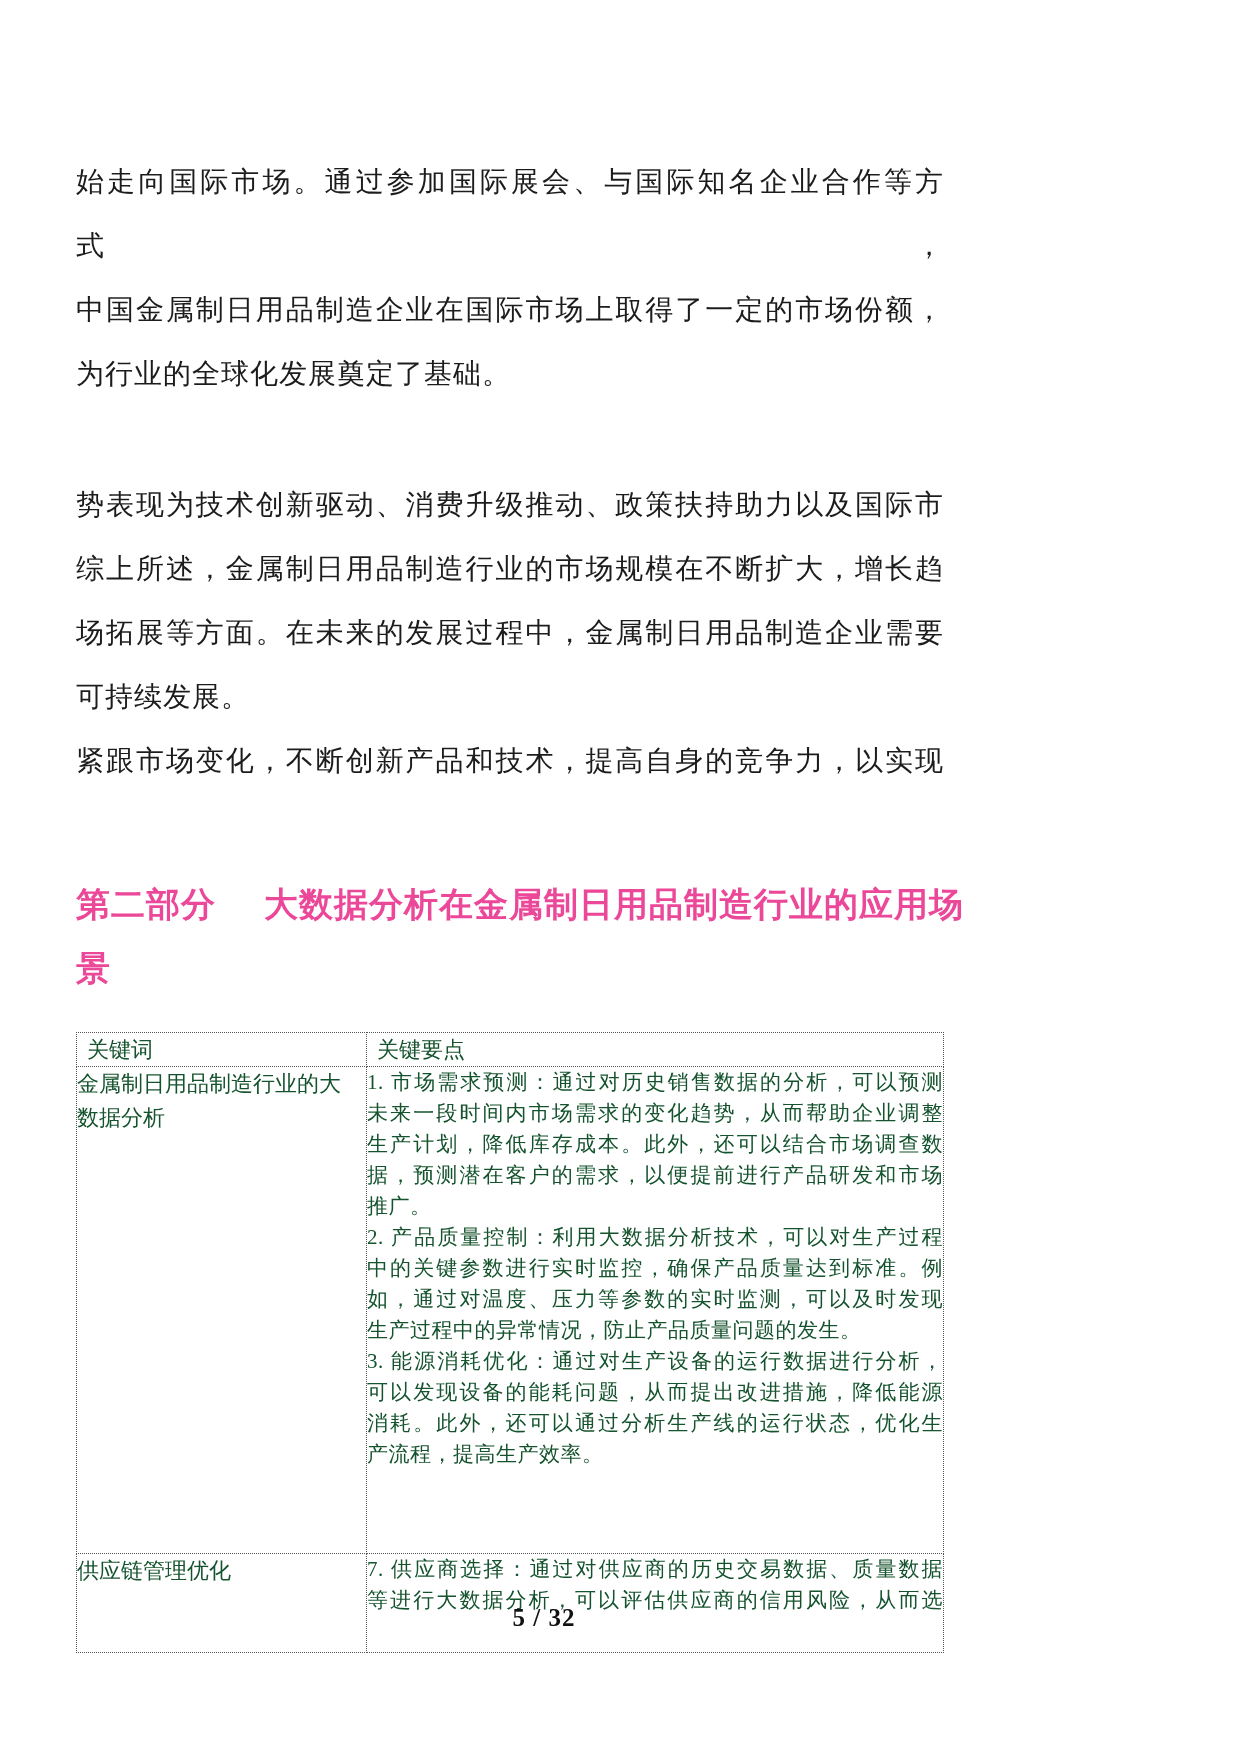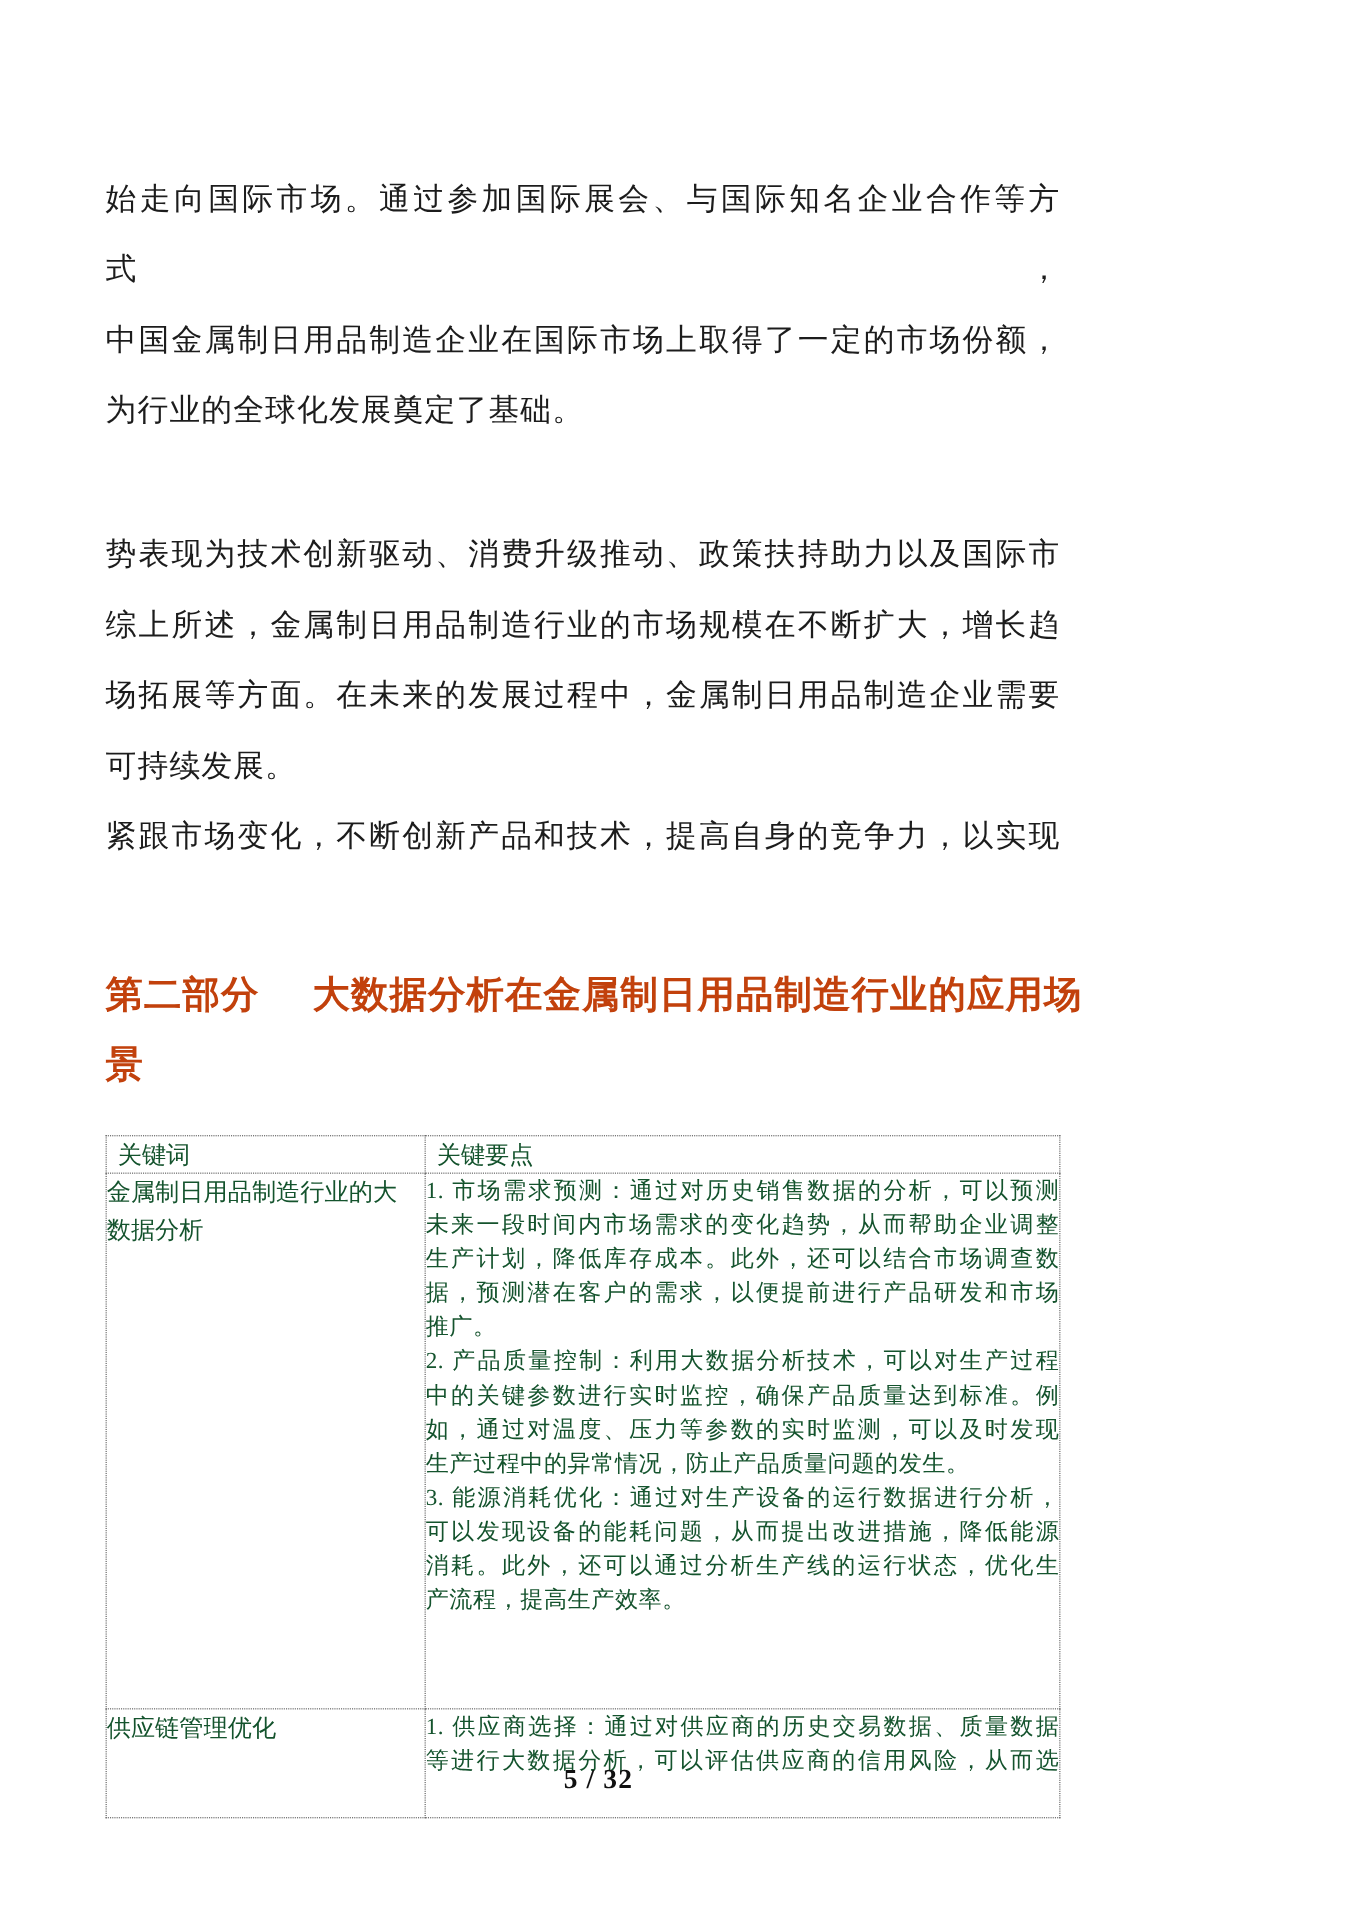--- a/index.html
+++ b/index.html
@@ -1,30 +1,30 @@
 <!DOCTYPE html>
 <html><head>
 <meta charset="utf-8">
 <style>
   html,body{margin:0;padding:0;}
   body{
     width:1240px;height:1753px;background:#ffffff;position:relative;
     font-family:"Liberation Serif","DejaVu Serif",serif;color:#1c1c1c;
     overflow:hidden;
   }
-  .content{padding-left:96px;width:868px;}
+  .content{padding-left:76px;width:868px;}
   .paragraph{font-size:28px;line-height:64px;letter-spacing:1px;}
   .p1{padding-top:150px;}
   .p2{margin-top:67px;}
   .tline{white-space:nowrap;}
   .tline.fill{white-space:normal;text-align:justify;text-align-last:justify;}
   .heading{
     margin-top:79px;
     font-family:"Liberation Sans","DejaVu Sans",sans-serif;
-    font-weight:700;font-size:34px;line-height:64px;color:#c2410c;
+    font-weight:700;font-size:34px;line-height:64px;color:#ec4899;
     letter-spacing:1px;
   }
   .heading .gap{display:inline-block;width:48px;}
   table.kp{
     margin-top:32px;border-collapse:collapse;width:867px;table-layout:fixed;
     font-size:22px;color:#14532d;
   }
   table.kp col.c1{width:290px;}
   table.kp col.c2{width:577px;}
   table.kp th,table.kp td{
@@ -97,21 +97,21 @@
           <div class="tl fill">可以发现设备的能耗问题，从而提出改进措施，降低能源</div>
           <div class="tl fill">消耗。此外，还可以通过分析生产线的运行状态，优化生</div>
           <div class="tl">产流程，提高生产效率。</div>
         </td>
       </tr>
       <tr class="r2">
         <td class="kcell kcell2">
           <div class="tl">供应链管理优化</div>
         </td>
         <td class="ccell">
-          <div class="tl fill">1. 供应商选择：通过对供应商的历史交易数据、质量数据</div>
+          <div class="tl fill">7. 供应商选择：通过对供应商的历史交易数据、质量数据</div>
           <div class="tl fill">等进行大数据分析，可以评估供应商的信用风险，从而选</div>
         </td>
       </tr>
     </tbody>
   </table>
 
 </div>
 
 <div class="footer">5 / 32</div>
 

